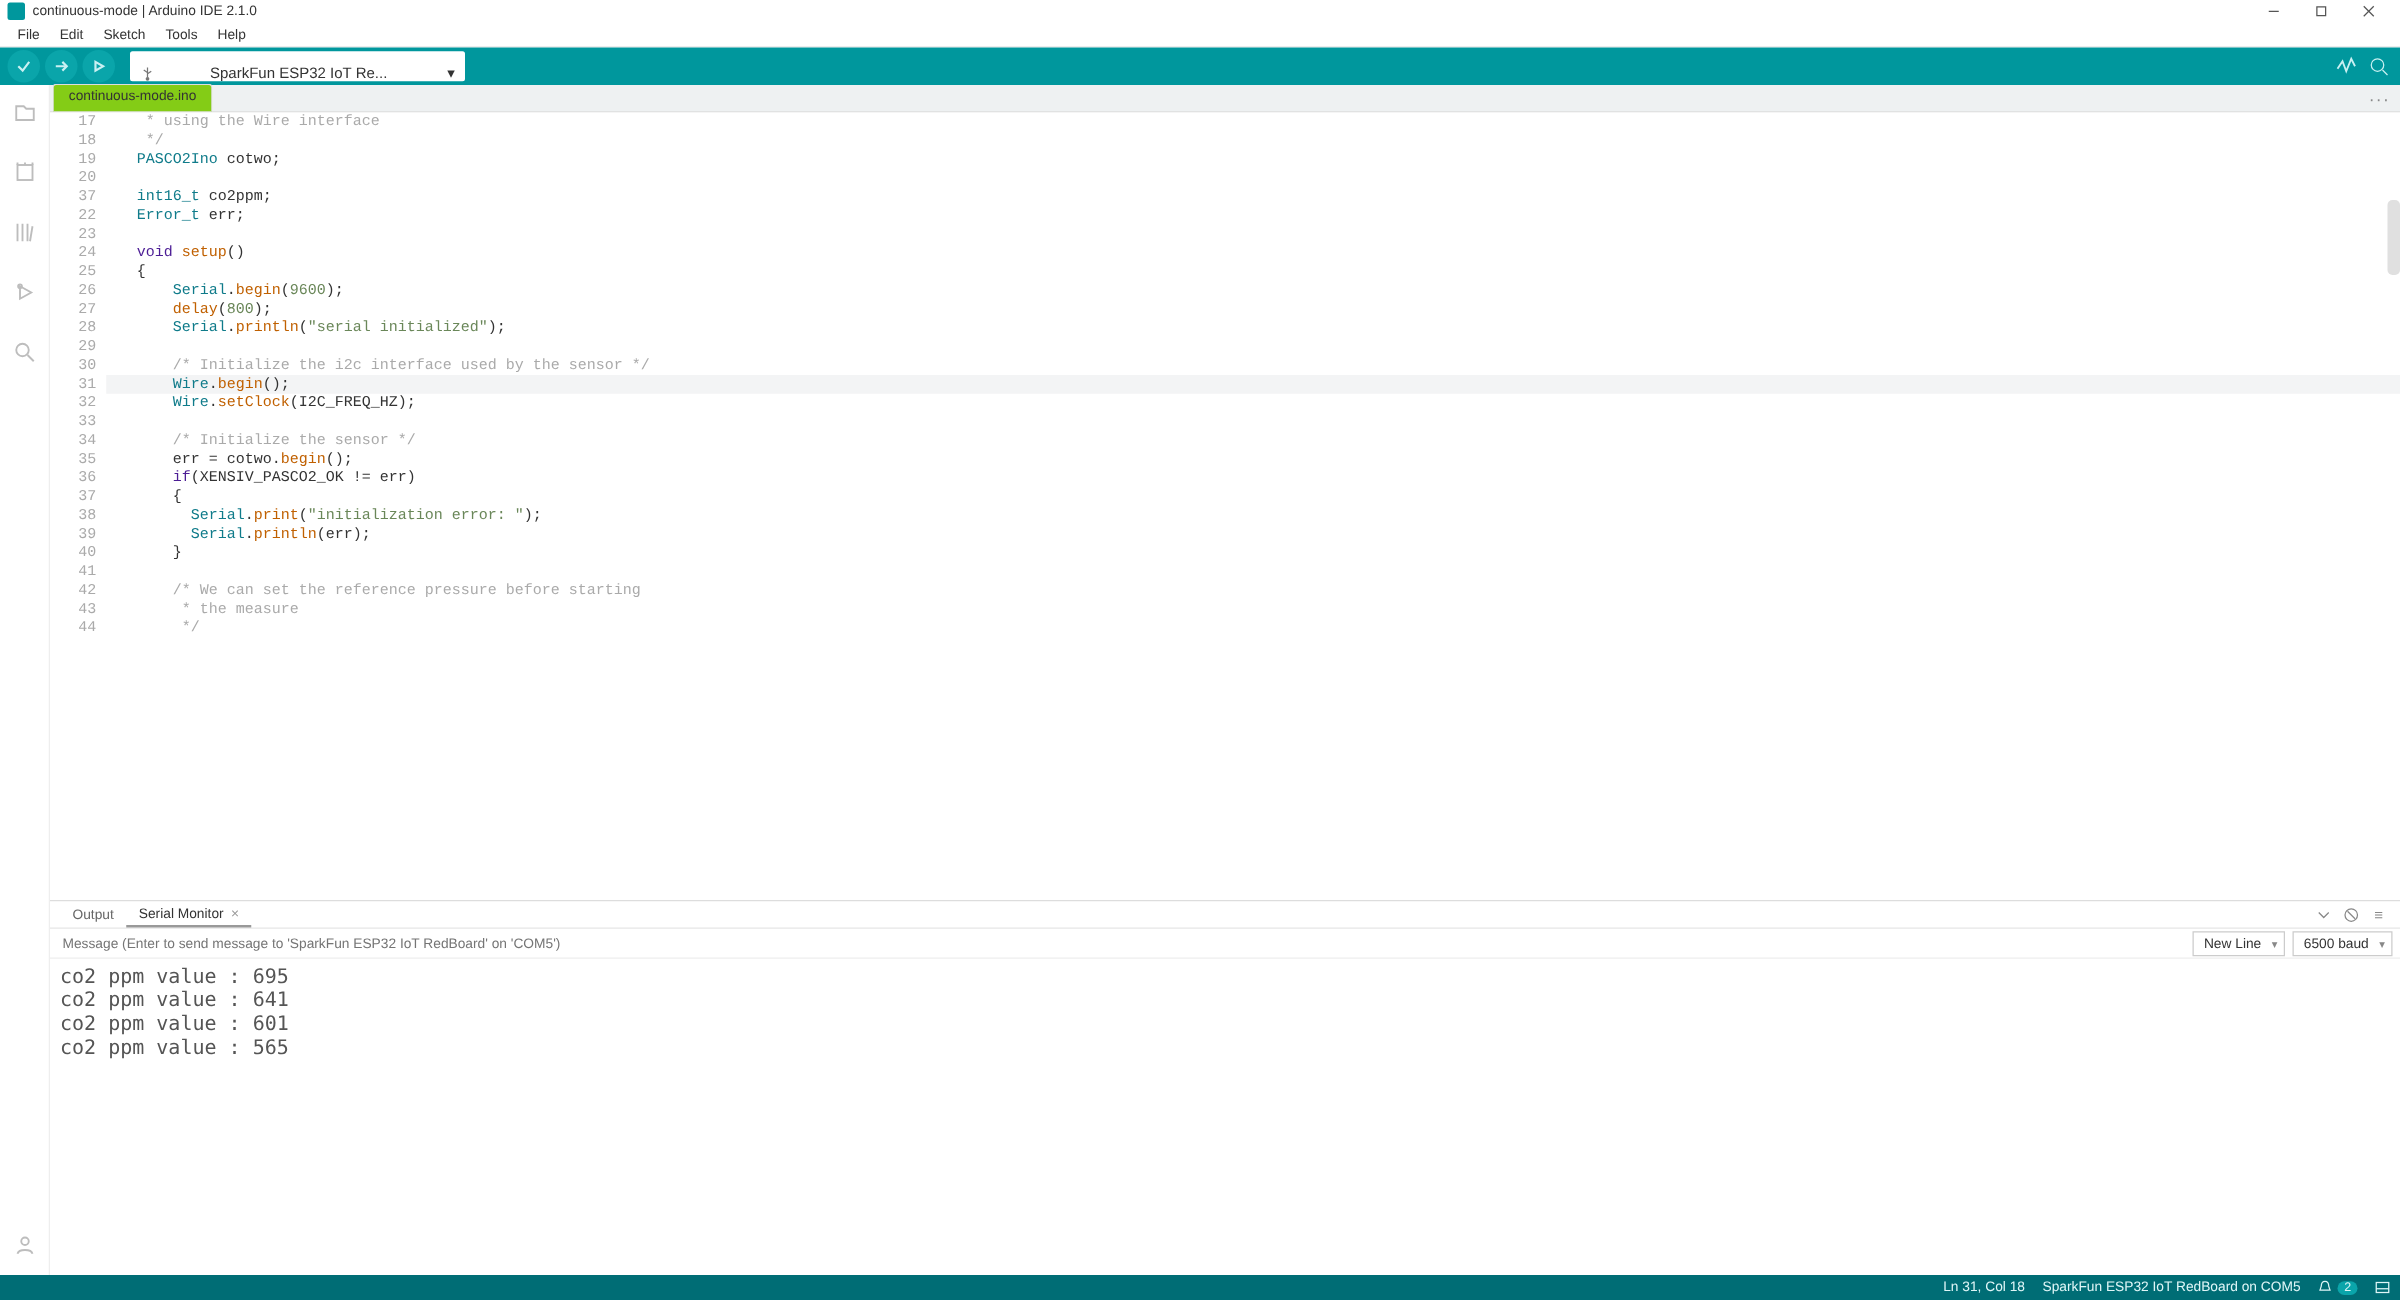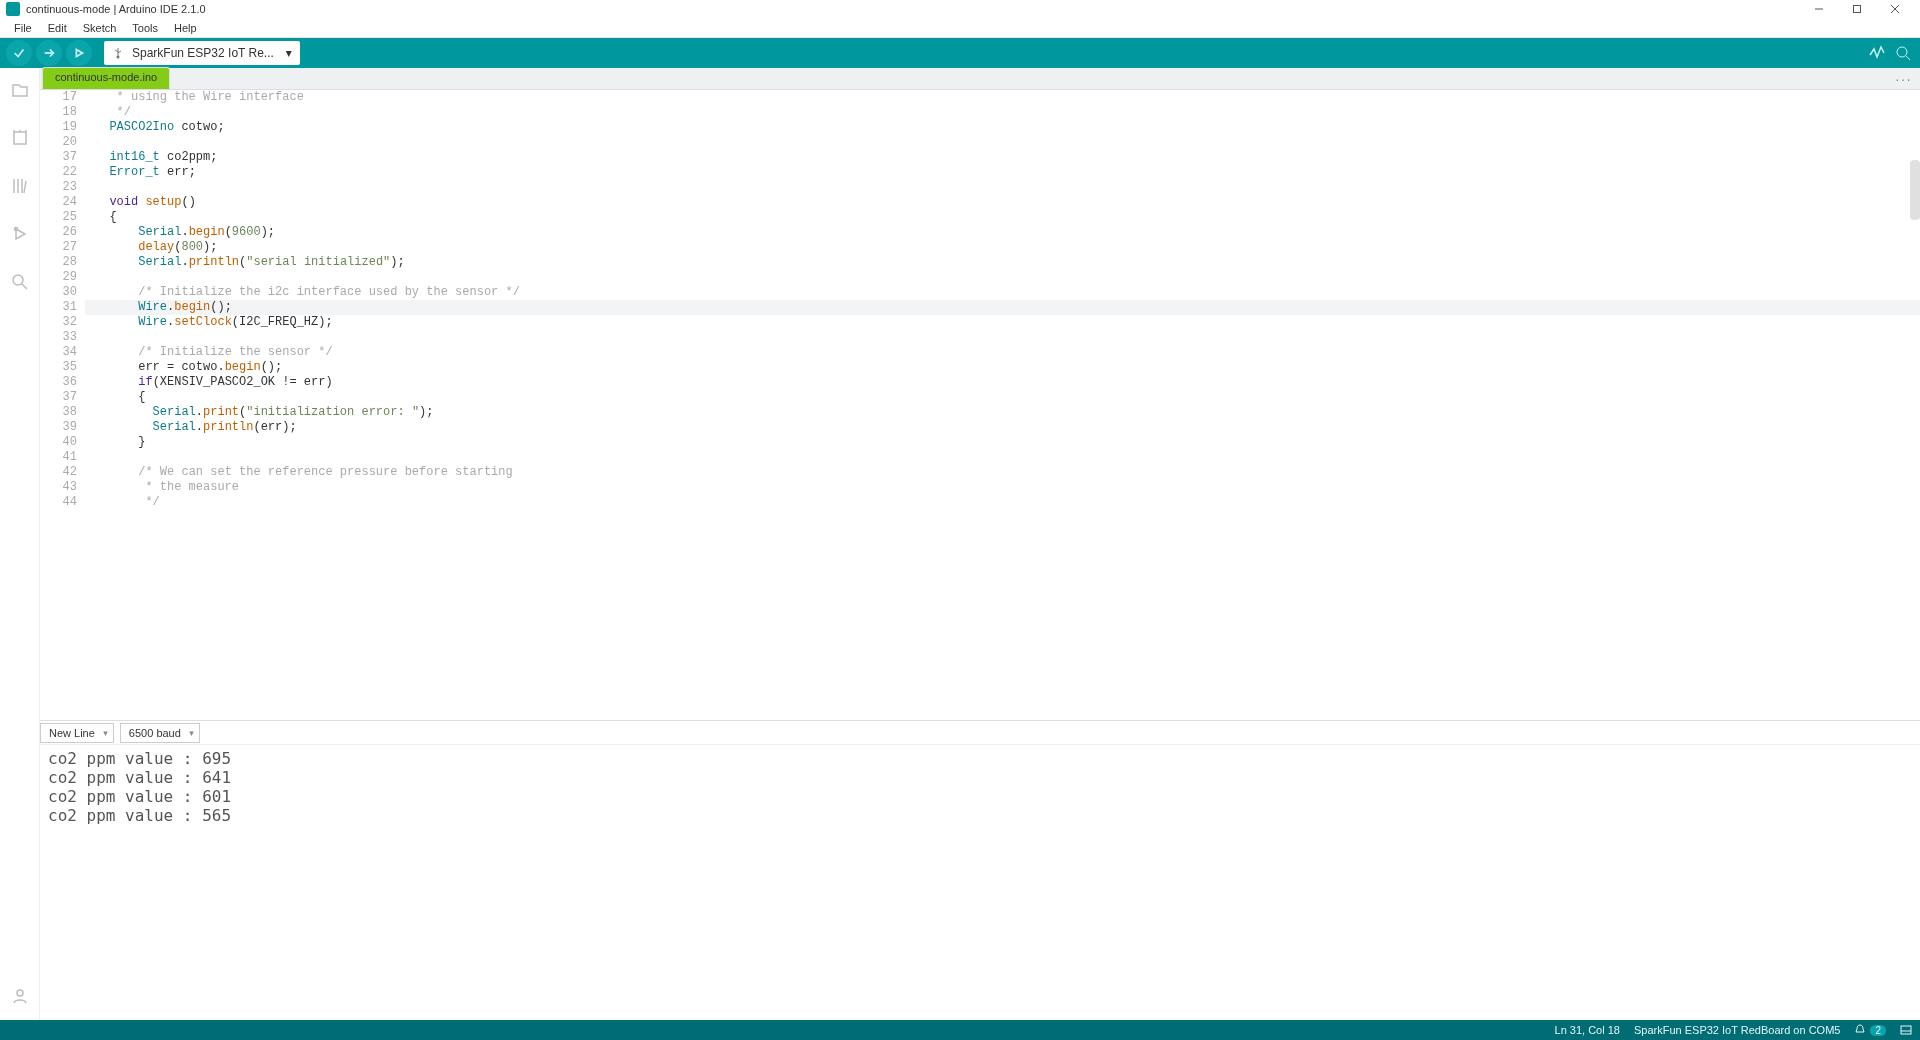--- a/index.html
+++ b/index.html
@@ -14,21 +14,21 @@
 .winbtn svg { width: 10px; height: 10px; }
 
 
 .menubar { height: 20px; display: flex; align-items: center; padding: 0 6px; background: #fff; border-bottom: 1px solid #e6e6e6; }
 .menubar .item { padding: 2px 8px; font-size: 11px; color: #333; cursor: pointer; }
 
 
 .toolbar { height: 30px; background: #00979d; display: flex; align-items: center; padding: 0 6px; }
 .tbtn { width: 26px; height: 26px; border-radius: 13px; background: #0aa5aa; margin-right: 4px; display: flex; align-items: center; justify-content: center; cursor: pointer; }
 .tbtn svg { width: 14px; height: 14px; stroke: #c9f0f2; fill: none; stroke-width: 2; }
-.boardsel { height: 24px; background: #fff; border-radius: 2px; margin-left: 8px; padding: 0 8px; display: flex; align-items: center; font-size: 12px; color: #333; cursor: pointer; min-width: 170px; }
+.boardsel { height: 24px; background: #fff; border-radius: 2px; margin-left: 8px; padding: 0 8px; display: flex; align-items: flex-end; font-size: 12px; color: #333; cursor: pointer; min-width: 170px; gap: 36px; }
 .boardsel .usb { width: 12px; height: 12px; margin-right: 8px; }
 .boardsel .chev { margin-left: 12px; }
 .toolbar .spacer { flex: 1; }
 .ticon { width: 22px; height: 22px; display: flex; align-items: center; justify-content: center; margin-left: 4px; cursor: pointer; }
 .ticon svg { stroke: #c9f0f2; fill: none; }
 
 
 .main { display: flex; height: calc(100% - 18px - 20px - 30px - 20px); }
 
 
@@ -228,21 +228,39 @@
           <div class="codeline">41</div>
           <div class="codeline">42</div>
           <div class="codeline">43</div>
           <div class="codeline">44</div>
         </div>
       <div class="code" id="code"><div class="codeline"><span class="tok-cm">   * using the Wire interface</span></div><div class="codeline"><span class="tok-cm">   */</span></div><div class="codeline"><span class="">  </span><span class="tok-type">PASCO2Ino</span><span class=""> cotwo;</span></div><div class="codeline"><span class=""></span></div><div class="codeline"><span class="">  </span><span class="tok-type">int16_t</span><span class=""> co2ppm;</span></div><div class="codeline"><span class="">  </span><span class="tok-type">Error_t</span><span class=""> err;</span></div><div class="codeline"><span class=""></span></div><div class="codeline"><span class="">  </span><span class="tok-kw">void</span><span class=""> </span><span class="tok-fn">setup</span><span class="">()</span></div><div class="codeline"><span class="">  {</span></div><div class="codeline"><span class="">      </span><span class="tok-type">Serial</span><span class="">.</span><span class="tok-fn">begin</span><span class="">(</span><span class="tok-num">9600</span><span class="">);</span></div><div class="codeline"><span class="">      </span><span class="tok-fn">delay</span><span class="">(</span><span class="tok-num">800</span><span class="">);</span></div><div class="codeline"><span class="">      </span><span class="tok-type">Serial</span><span class="">.</span><span class="tok-fn">println</span><span class="">(</span><span class="tok-str">"serial initialized"</span><span class="">);</span></div><div class="codeline"><span class=""></span></div><div class="codeline"><span class="">      </span><span class="tok-cm">/* Initialize the i2c interface used by the sensor */</span></div><div class="codeline hl"><span class="">      </span><span class="tok-type">Wire</span><span class="">.</span><span class="tok-fn">begin</span><span class="">();</span></div><div class="codeline"><span class="">      </span><span class="tok-type">Wire</span><span class="">.</span><span class="tok-fn">setClock</span><span class="">(I2C_FREQ_HZ);</span></div><div class="codeline"><span class=""></span></div><div class="codeline"><span class="">      </span><span class="tok-cm">/* Initialize the sensor */</span></div><div class="codeline"><span class="">      err = cotwo.</span><span class="tok-fn">begin</span><span class="">();</span></div><div class="codeline"><span class="">      </span><span class="tok-kw">if</span><span class="">(XENSIV_PASCO2_OK != err)</span></div><div class="codeline"><span class="">      {</span></div><div class="codeline"><span class="">        </span><span class="tok-type">Serial</span><span class="">.</span><span class="tok-fn">print</span><span class="">(</span><span class="tok-str">"initialization error: "</span><span class="">);</span></div><div class="codeline"><span class="">        </span><span class="tok-type">Serial</span><span class="">.</span><span class="tok-fn">println</span><span class="">(err);</span></div><div class="codeline"><span class="">      }</span></div><div class="codeline"><span class=""></span></div><div class="codeline"><span class="">      </span><span class="tok-cm">/* We can set the reference pressure before starting</span></div><div class="codeline"><span class="tok-cm">       * the measure</span></div><div class="codeline"><span class="tok-cm">       */</span></div></div>
       <div class="minimap"></div>
     </div>
 
     <div class="bpanel">
+      <div class="bpaneltabs">
+        <div class="bpt">Output</div>
+        <div class="bpt active"><span>Serial Monitor</span><span class="x">×</span></div>
+        <div class="spacer"></div>
+        <div class="bpicon">
+            <svg width="14" height="14" viewBox="0 0 14 14" stroke="#888" fill="none">
+              <polyline points="3,5 7,9 11,5"></polyline>
+            </svg>
+          </div>
+        <div class="bpicon">
+            <svg width="14" height="14" viewBox="0 0 14 14" stroke="#888" fill="none">
+              <circle cx="7" cy="7" r="5"></circle>
+              <line x1="4" y1="4" x2="10" y2="10"></line>
+            </svg>
+          </div>
+        <div class="bpicon">≡</div>
+      </div>
       <div class="msgrow">
+        <input class="msginput" placeholder="Message (Enter to send message to 'SparkFun ESP32 IoT RedBoard' on 'COM5')" style="">
         <div class="sel">
             <span>New Line</span>
           </div>
         <div class="sel">
             <span>6500 baud</span>
           </div>
       </div>
       <div class="serialout" id="serialout">co2 ppm value : 695
 co2 ppm value : 641
 co2 ppm value : 601

